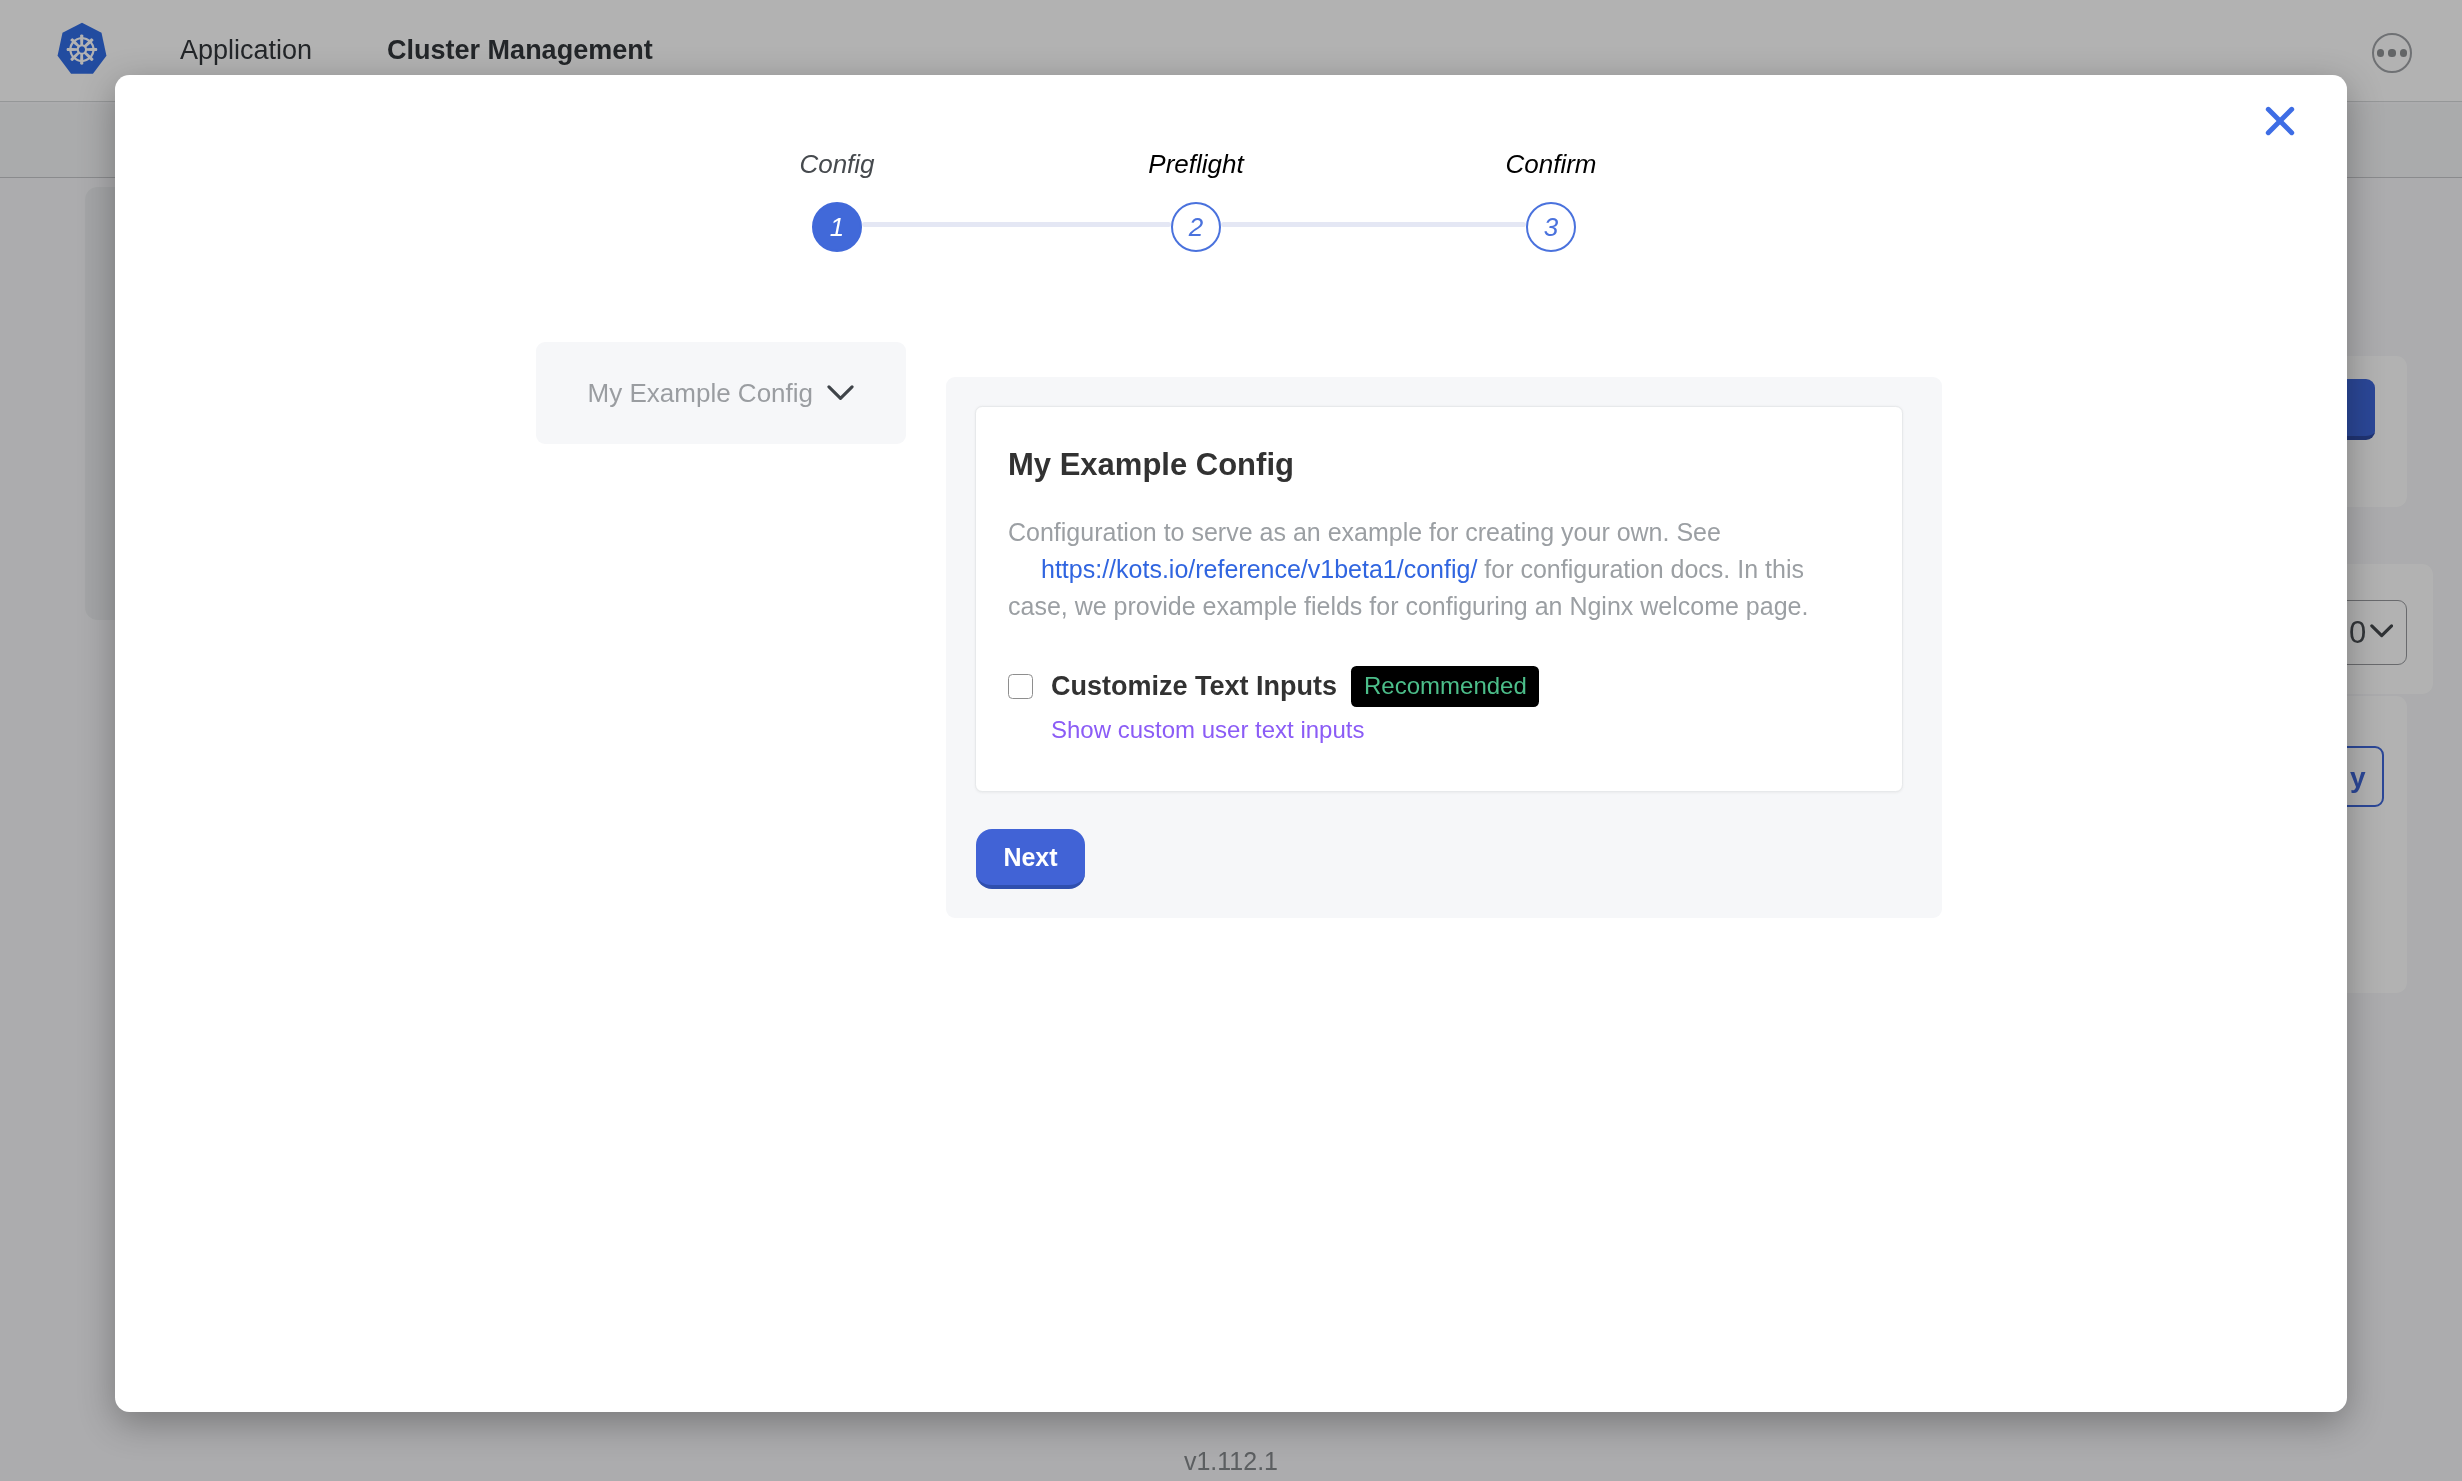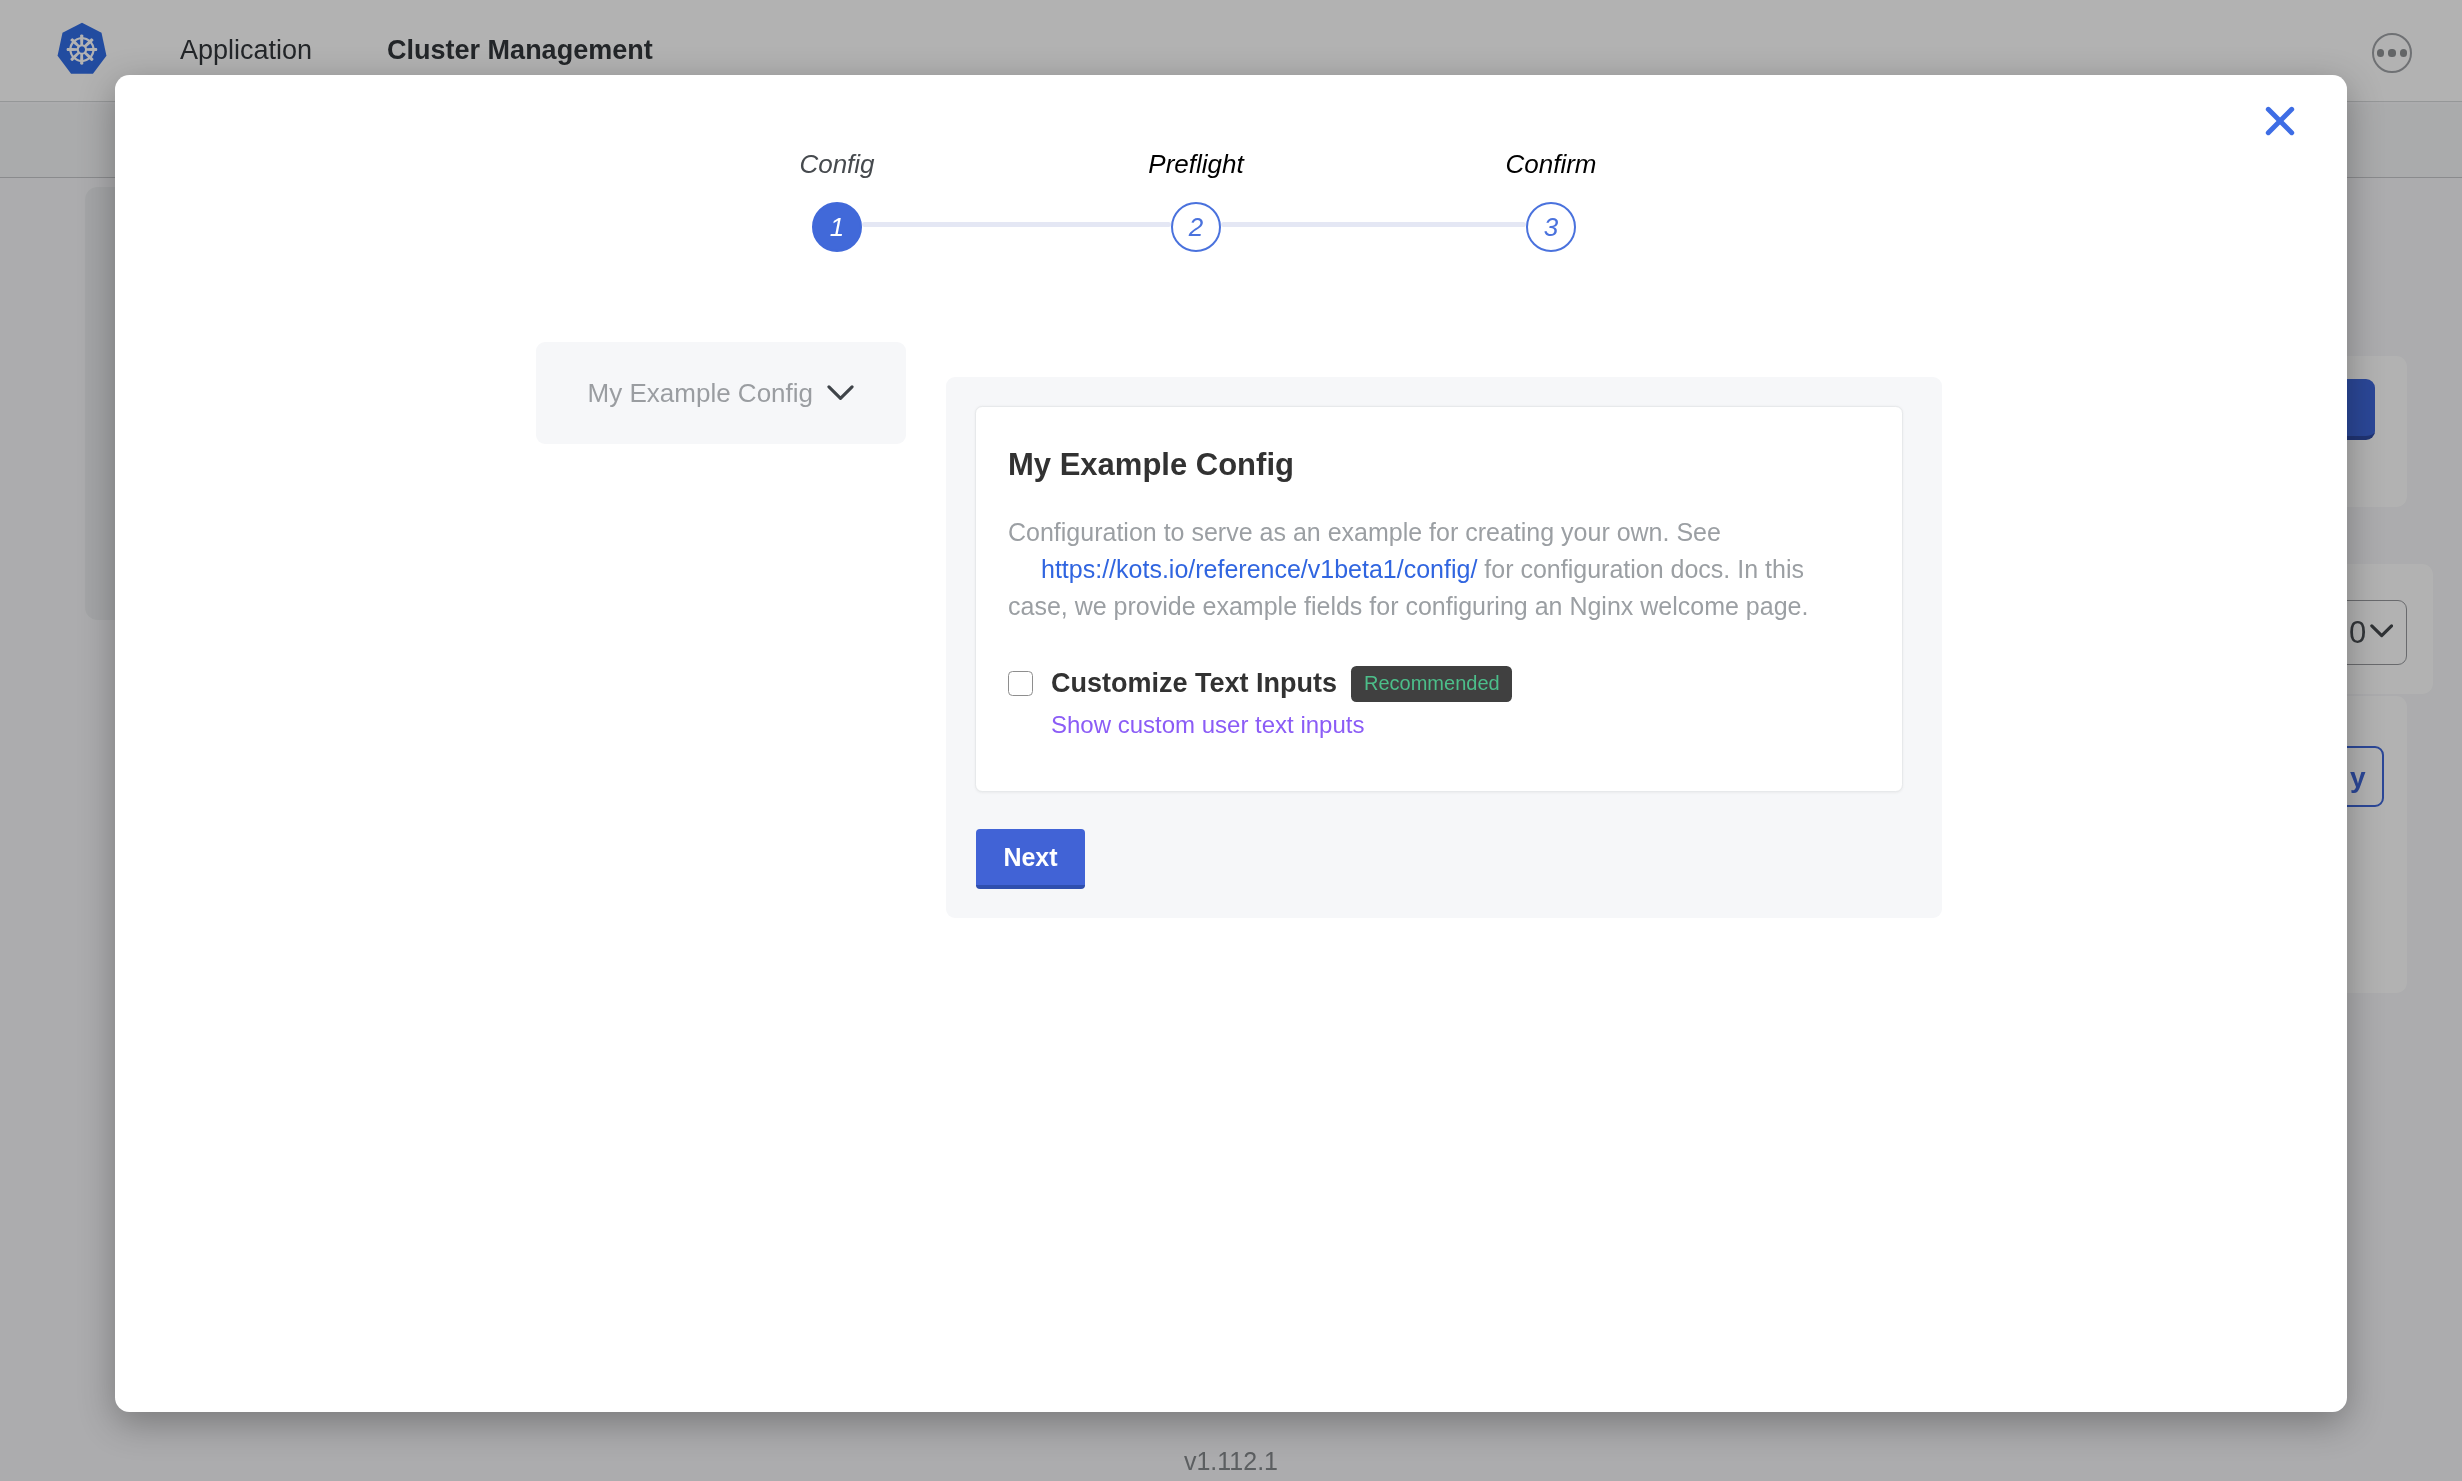--- a/index.html
+++ b/index.html
@@ -143,29 +143,29 @@
   .checkbox-row { margin-top: 41px; display: flex; align-items: center; }
   .checkbox-input {
     appearance: none; -webkit-appearance: none;
     width: 25px; height: 25px; border: 1.8px solid #8e8e8e; border-radius: 4.5px;
     background: #ffffff; cursor: pointer; flex: 0 0 auto;
   }
   .checkbox-label {
     margin-left: 18px; font-size: 27px; font-weight: 700; color: #323232; cursor: pointer;
   }
   .badge {
-    margin-left: 14.4px; font-size: 20px; color: #4cbe8a; background: #404040;
+    margin-left: 14.4px; font-size: 24px; color: #4cbe8a; background: #000000;
     padding: 6.3px 12.6px; border-radius: 5.4px;
   }
   .checkbox-help { margin-left: 43px; margin-top: 9px; font-size: 24px; color: #8b5cf6; }
 
   .next-btn {
     position: absolute; left: 30px; top: 452px; width: 109px; height: 60px;
     background: #4163d6; border: none; border-bottom: 4.5px solid #2f4fae;
-    border-radius: 4px; color: #ffffff; font-size: 25px; font-weight: 700;
+    border-radius: 16px; color: #ffffff; font-size: 25px; font-weight: 700;
     font-family: "Liberation Sans", "DejaVu Sans", sans-serif; cursor: pointer;
   }
 </style>
 </head>
 <body>
 
 <div class="bg-layer">
 
   <div class="top-nav">
     <div class="k8s-logo">

